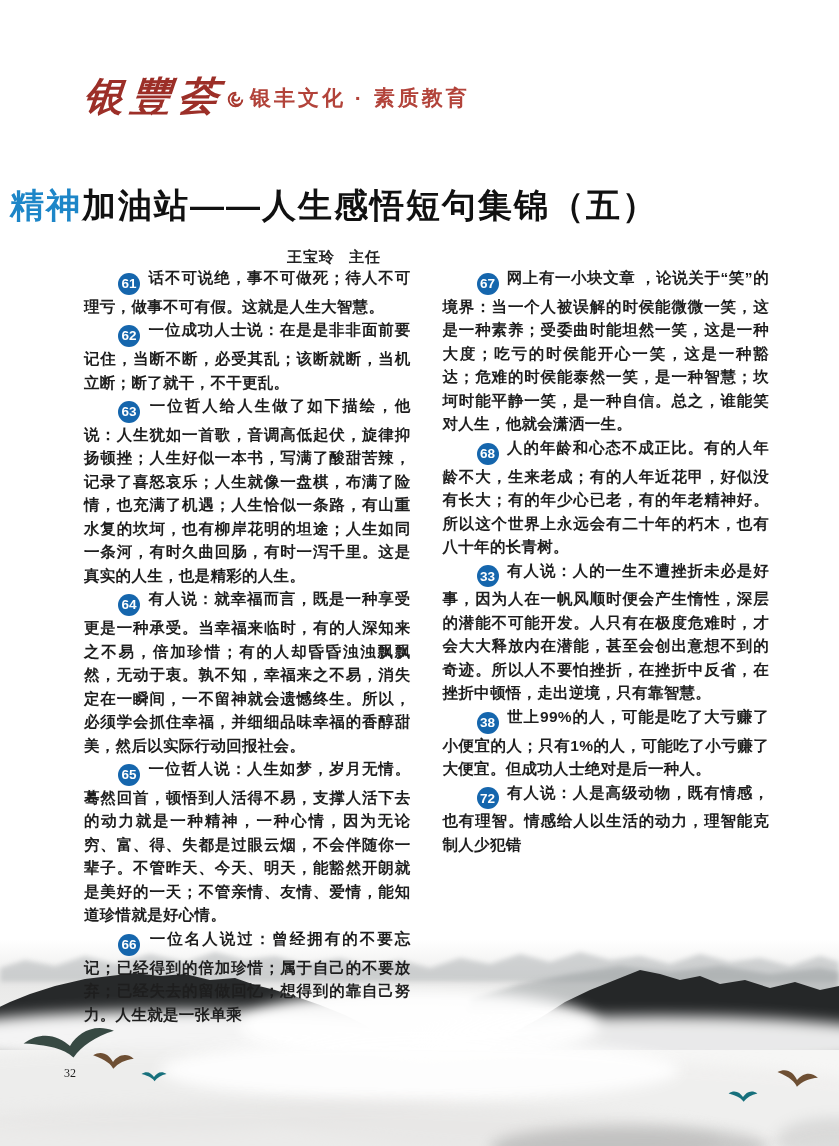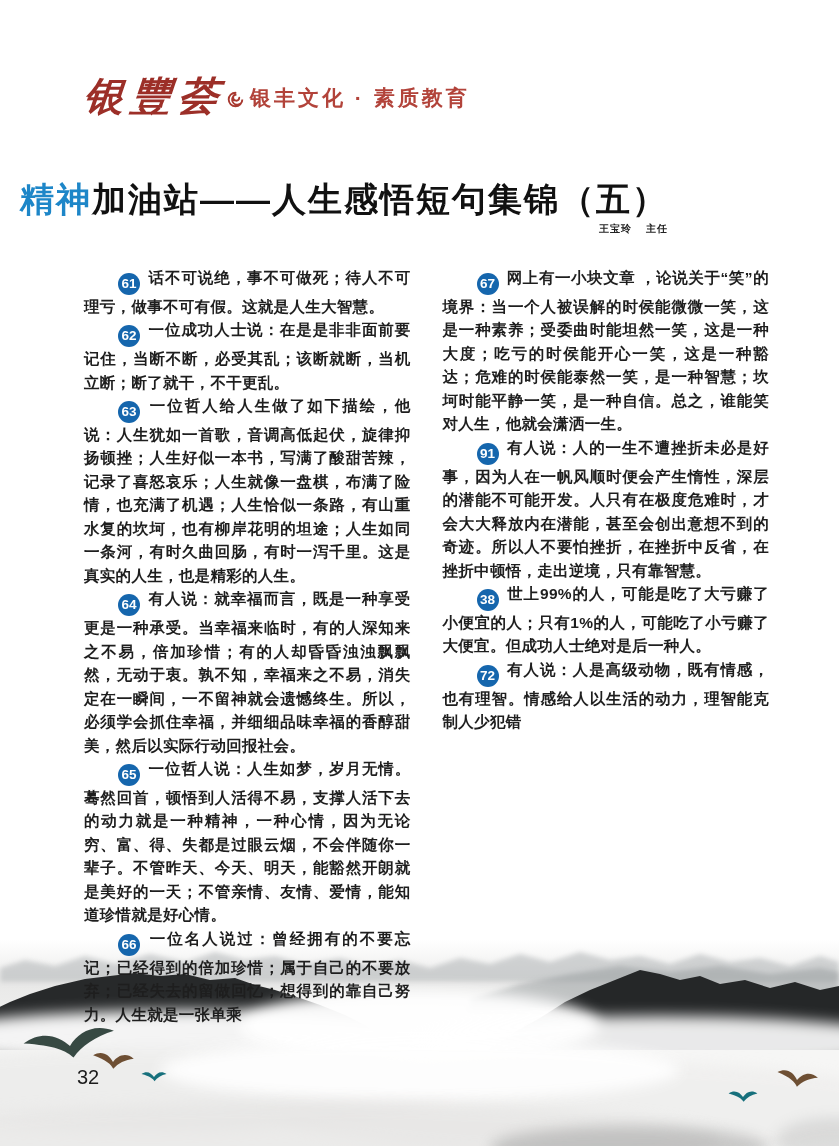--- a/index.html
+++ b/index.html
@@ -31,35 +31,35 @@
   .tagline{
     margin-top:4px;
     font-size:21px;
     font-weight:bold;
     color:#b2433a;
     letter-spacing:3px;
   }
 
   
   .title-wrap{
-    position:absolute;top:180px;left:0;width:668px;
-    text-align:right;
+    position:absolute;top:186px;left:0;width:668px;
+    text-align:center;
   }
   .main-title{
     margin:0;
     font-size:34px;
     font-weight:900;
     letter-spacing:2px;
     color:#111;
     line-height:1.15;
   }
   .main-title .hl{color:#1d86c8;}
   .byline{
-    margin-top:3px;
-    font-size:10px;
+    margin-top:23px;
+    font-size:15px;
     font-weight:bold;
     color:#222;
     letter-spacing:1px;
   }
   .byline .sp{display:inline-block;width:14px;}
 
   
   .columns{
     position:absolute;top:266px;left:84px;
     width:685px;
@@ -95,23 +95,23 @@
     vertical-align:-5px;
     text-indent:0;
   }
 
   
   .footer-art{
     position:absolute;left:0;top:940px;width:839px;height:206px;
     z-index:1;
   }
   .page-number{
-    position:absolute;left:77px;top:1066px;
-    font-family:Liberation Sans, sans-serif;
-    font-size:20px;
+    position:absolute;left:64px;top:1066px;
+    font-family:Liberation Serif, serif;
+    font-size:12px;
     color:#1c1c1c;
     z-index:3;
   }
 </style>
 </head>
 <body>
 
 <div class="page">
 
   <div class="masthead">
@@ -137,21 +137,22 @@
       <p class="item"><span class="num">61</span><span>话不可说绝，事不可做死；待人不可理亏，做事不可有假。这就是人生大智慧。</span></p>
       <p class="item"><span class="num">62</span><span>一位成功人士说：在是是非非面前要记住，当断不断，必受其乱；该断就断，当机立断；断了就干，不干更乱。</span></p>
       <p class="item"><span class="num">63</span><span>一位哲人给人生做了如下描绘，他说：人生犹如一首歌，音调高低起伏，旋律抑扬顿挫；人生好似一本书，写满了酸甜苦辣，记录了喜怒哀乐；人生就像一盘棋，布满了险情，也充满了机遇；人生恰似一条路，有山重水复的坎坷，也有柳岸花明的坦途；人生如同一条河，有时久曲回肠，有时一泻千里。这是真实的人生，也是精彩的人生。</span></p>
       <p class="item"><span class="num">64</span><span>有人说：就幸福而言，既是一种享受更是一种承受。当幸福来临时，有的人深知来之不易，倍加珍惜；有的人却昏昏浊浊飘飘然，无动于衷。孰不知，幸福来之不易，消失定在一瞬间，一不留神就会遗憾终生。所以，必须学会抓住幸福，并细细品味幸福的香醇甜美，然后以实际行动回报社会。</span></p>
       <p class="item"><span class="num">65</span><span>一位哲人说：人生如梦，岁月无情。蓦然回首，顿悟到人活得不易，支撑人活下去的动力就是一种精神，一种心情，因为无论穷、富、得、失都是过眼云烟，不会伴随你一辈子。不管昨天、今天、明天，能豁然开朗就是美好的一天；不管亲情、友情、爱情，能知道珍惜就是好心情。</span></p>
       <p class="item"><span class="num">66</span><span>一位名人说过：曾经拥有的不要忘记；已经得到的倍加珍惜；属于自己的不要放弃；已经失去的留做回忆；想得到的靠自己努力。人生就是一张单乘</span></p>
     </div>
 
     <div class="col">
       <p class="item"><span class="num">67</span><span>网上有一小块文章 ，论说关于“笑”的境界：当一个人被误解的时侯能微微一笑，这是一种素养；受委曲时能坦然一笑，这是一种大度；吃亏的时侯能开心一笑，这是一种豁达；危难的时侯能泰然一笑，是一种智慧；坎坷时能平静一笑，是一种自信。总之，谁能笑对人生，他就会潇洒一生。</span></p>
-      <p class="item"><span class="num">91</span><span>有人说：人的一生不遭挫折未必是好事，因为人在一帆风顺时便会产生惰性，深层的潜能不可能开发。人只有在极度危难时，才会大大释放内在潜能，甚至会创出意想不到的奇迹。所以人不要怕挫折，在挫折中反省，在挫折中顿悟，走出逆境，只有靠智慧。</span></p>
+      <p class="item"><span class="num">68</span><span>人的年龄和心态不成正比。有的人年龄不大，生来老成；有的人年近花甲，好似没有长大；有的年少心已老，有的年老精神好。所以这个世界上永远会有二十年的朽木，也有八十年的长青树。</span></p>
+      <p class="item"><span class="num">33</span><span>有人说：人的一生不遭挫折未必是好事，因为人在一帆风顺时便会产生惰性，深层的潜能不可能开发。人只有在极度危难时，才会大大释放内在潜能，甚至会创出意想不到的奇迹。所以人不要怕挫折，在挫折中反省，在挫折中顿悟，走出逆境，只有靠智慧。</span></p>
       <p class="item"><span class="num">38</span><span>世上99%的人，可能是吃了大亏赚了小便宜的人；只有1%的人，可能吃了小亏赚了大便宜。但成功人士绝对是后一种人。</span></p>
       <p class="item"><span class="num">72</span><span>有人说：人是高级动物，既有情感，也有理智。情感给人以生活的动力，理智能克制人少犯错</span></p>
     </div>
   </div>
 
   <div class="footer-art">
     <svg width="839" height="206" viewBox="0 0 839 206">
       <defs>
         <linearGradient id="sky" x1="0" y1="0" x2="0" y2="1">
           <stop offset="0" stop-color="#ffffff"></stop>

